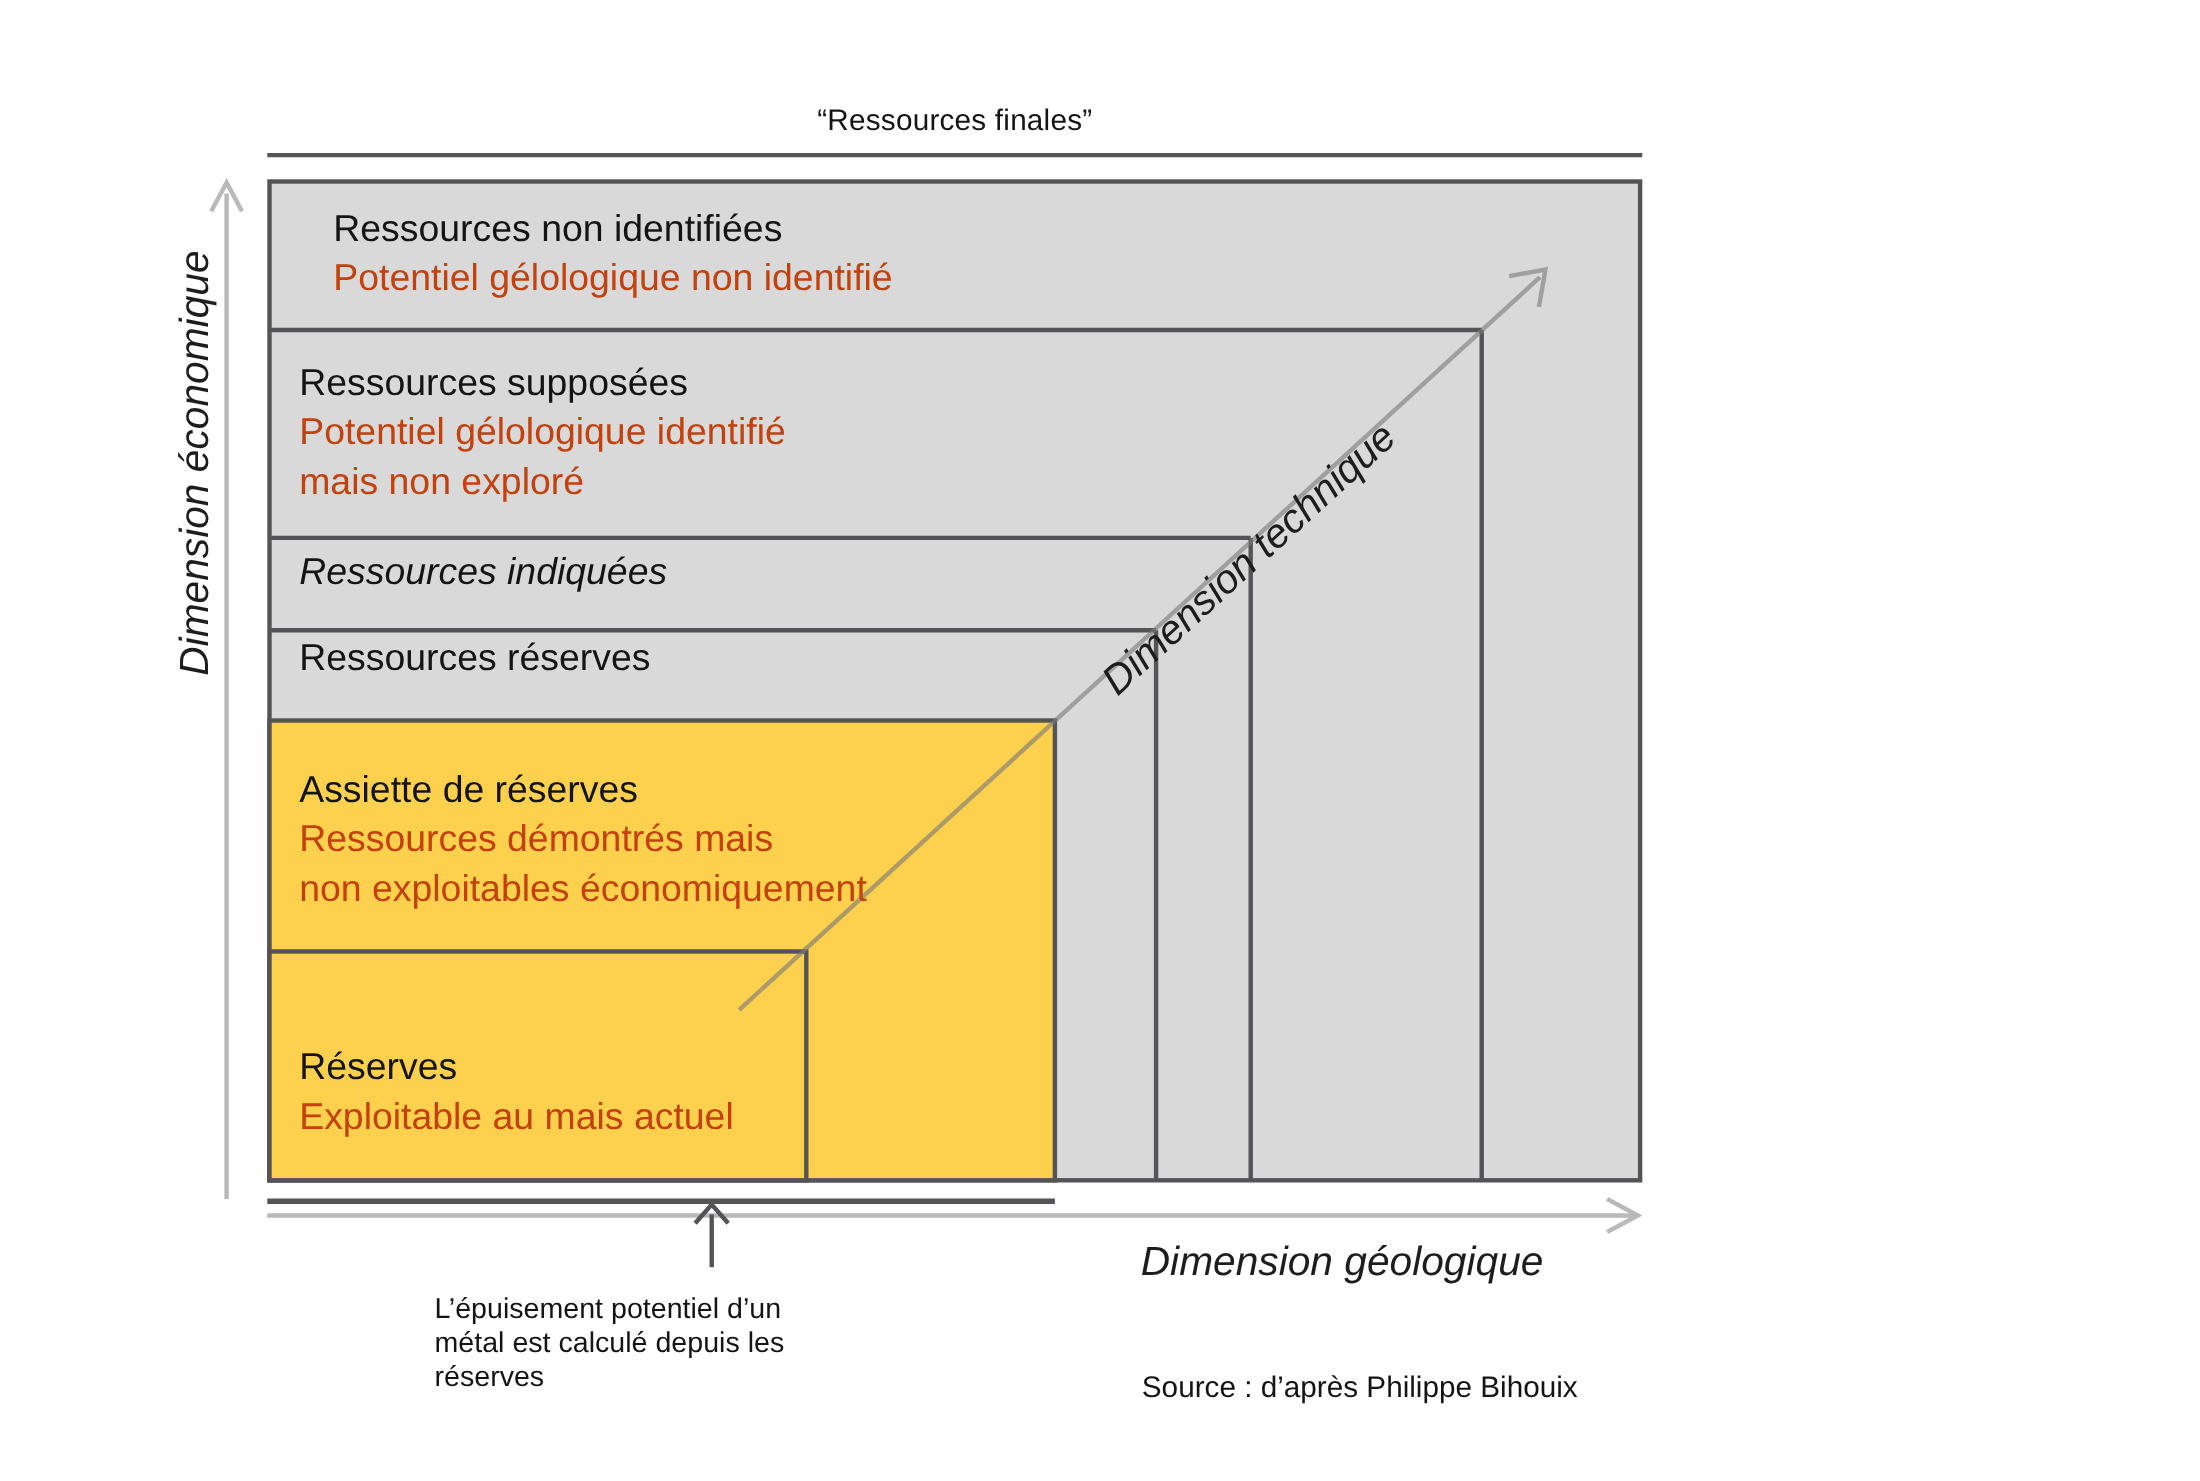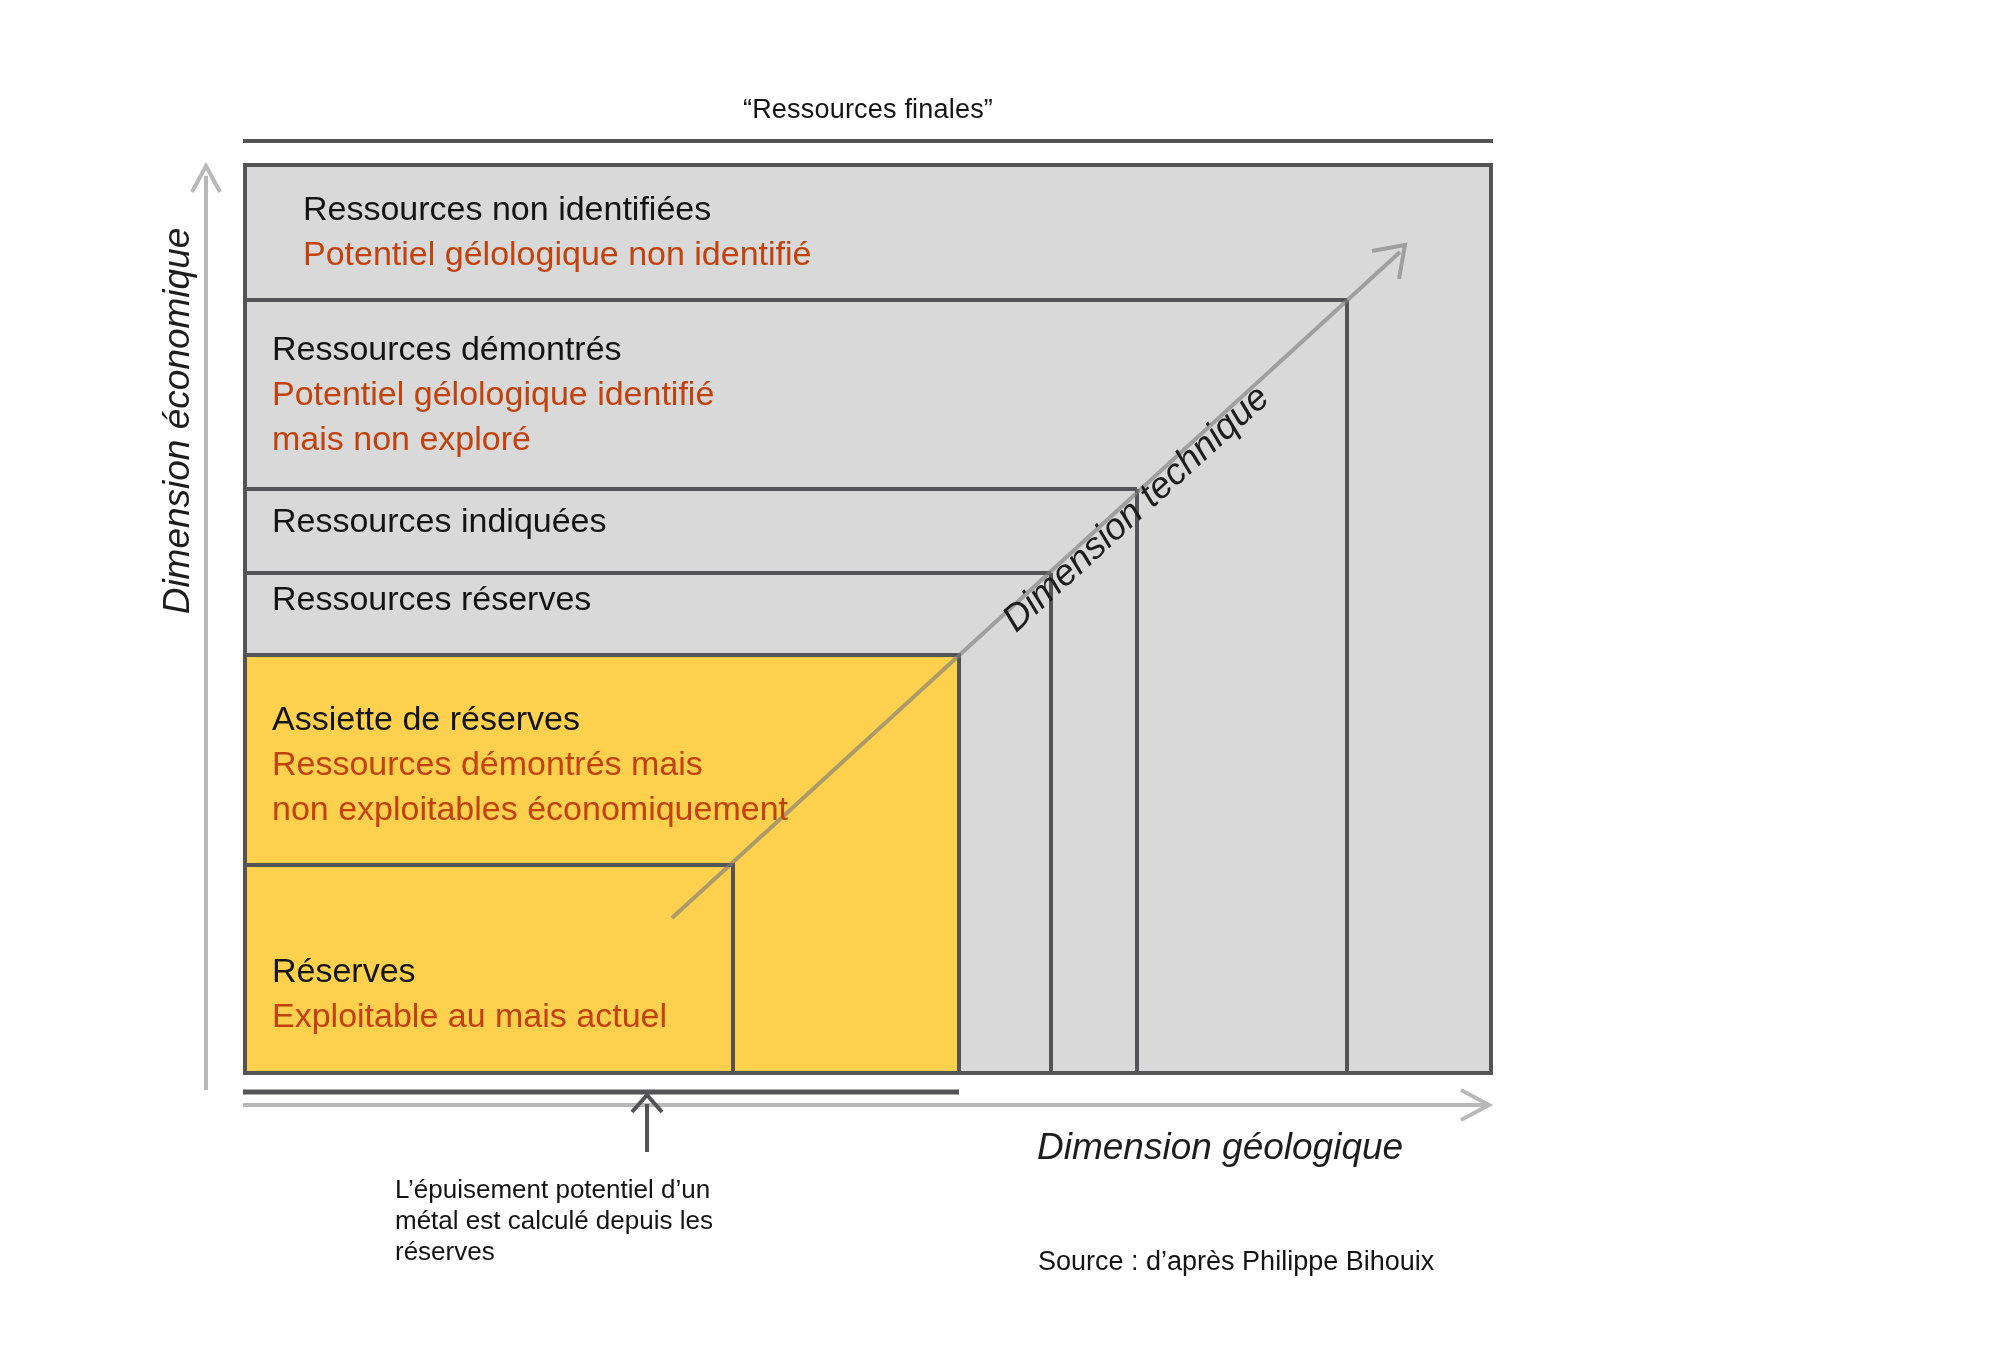--- a/index.html
+++ b/index.html
@@ -11,21 +11,21 @@
   .t{position:absolute;white-space:nowrap;}
   .title{
     left:243px;top:94px;width:1250px;text-align:center;
     font-size:27px;color:#141414;letter-spacing:0.2px;
   }
   .band-block{line-height:45px;font-size:34px;}
   .lbl{color:#141414;}
   .sub{color:#c2410c;}
   .blk1{left:272px;top:186px;margin-left:31px;}
   .blk2{left:272px;top:326px;}
-  .blk3{left:272px;top:498px;}
+  .blk3{left:272px;top:498px;font-style:italic;}
   .blk4{left:272px;top:576px;}
   .blk5{left:272px;top:696px;}
   .blk6{left:272px;top:948px;}
   .axis-label{font-style:italic;font-size:37px;color:#1d1d1d;}
   .axis-econ{
     left:-33px;top:398px;width:420px;height:46px;text-align:center;line-height:46px;
     transform:rotate(-90deg);transform-origin:center center;
   }
   .axis-geo{left:1037px;top:1126px;}
   .axis-tech{
@@ -78,21 +78,21 @@
   </svg>
 
   <div class="t title">“Ressources finales”</div>
 
   <div class="t band-block blk1">
     <div class="lbl">Ressources non identifiées</div>
     <div class="sub">Potentiel gélologique non identifié</div>
   </div>
 
   <div class="t band-block blk2">
-    <div class="lbl">Ressources démontrés</div>
+    <div class="lbl">Ressources supposées</div>
     <div class="sub">Potentiel gélologique identifié</div>
     <div class="sub">mais non exploré</div>
   </div>
 
   <div class="t band-block blk3">
     <div class="lbl">Ressources indiquées</div>
   </div>
 
   <div class="t band-block blk4">
     <div class="lbl">Ressources réserves</div>

